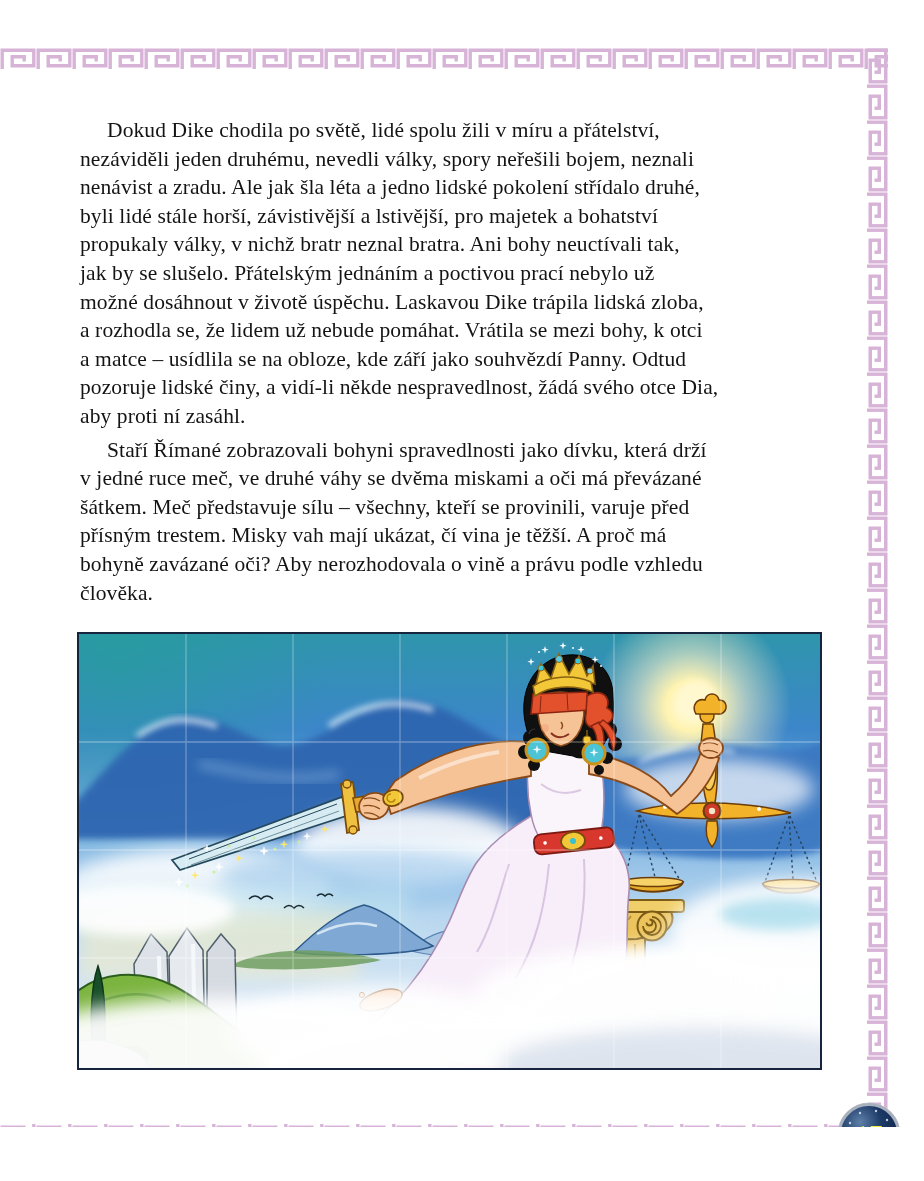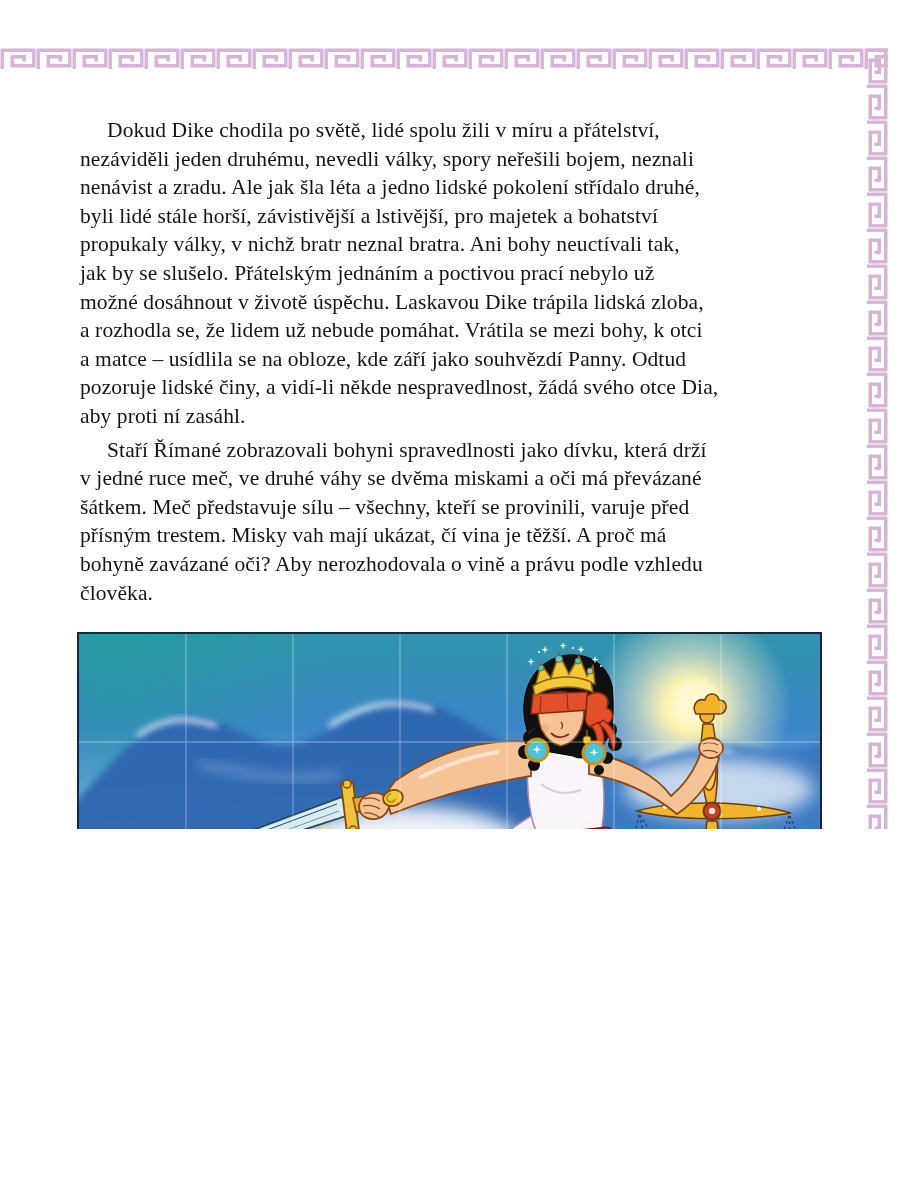--- a/index.html
+++ b/index.html
@@ -1,17 +1,17 @@
 <!DOCTYPE html>
 <html><head>
 <meta charset="utf-8">
 <style>
   html,body{margin:0;padding:0;background:#ffffff;}
   .page{
-    position:relative;width:924px;height:829px;background:#ffffff;
+    position:relative;width:924px;height:1127px;background:#ffffff;
     font-family:"Liberation Serif", serif;overflow:hidden;
   }
   .strip{position:absolute;}
   .text-block{
     position:absolute;left:80px;top:116px;width:784px;color:#141414;
     font-size:21.5px;line-height:28.6px;letter-spacing:0.1px;
   }
   .para{margin:0 0 5px 0;white-space:pre-line;text-indent:27px;}
   .illustration{
     position:absolute;left:77px;top:632px;width:741px;height:434px;

